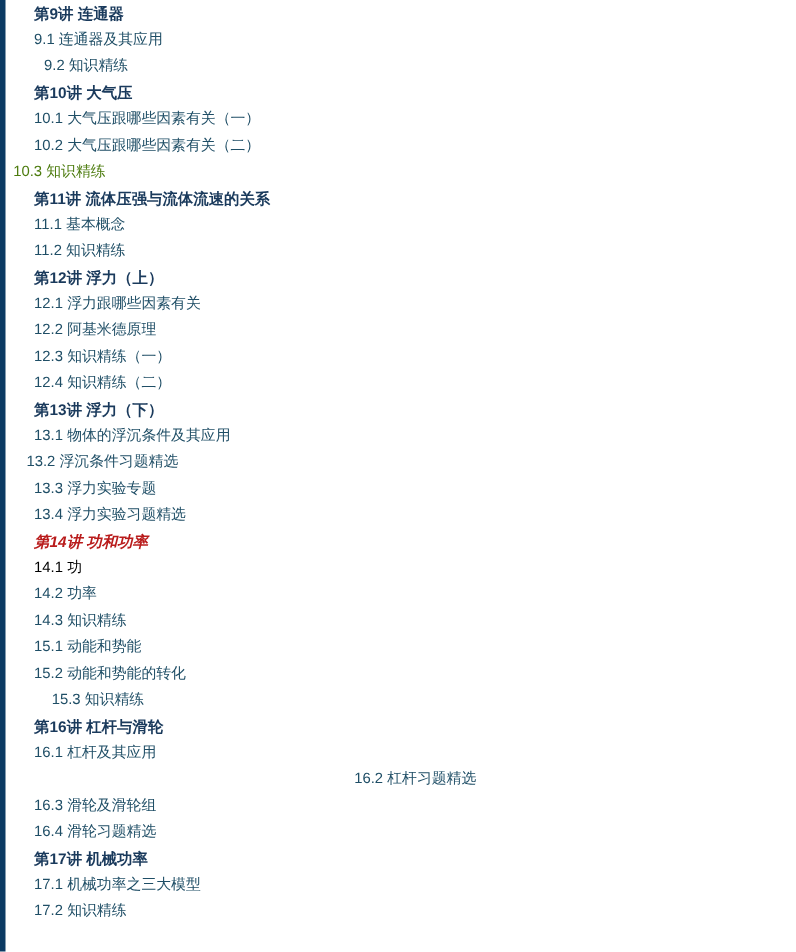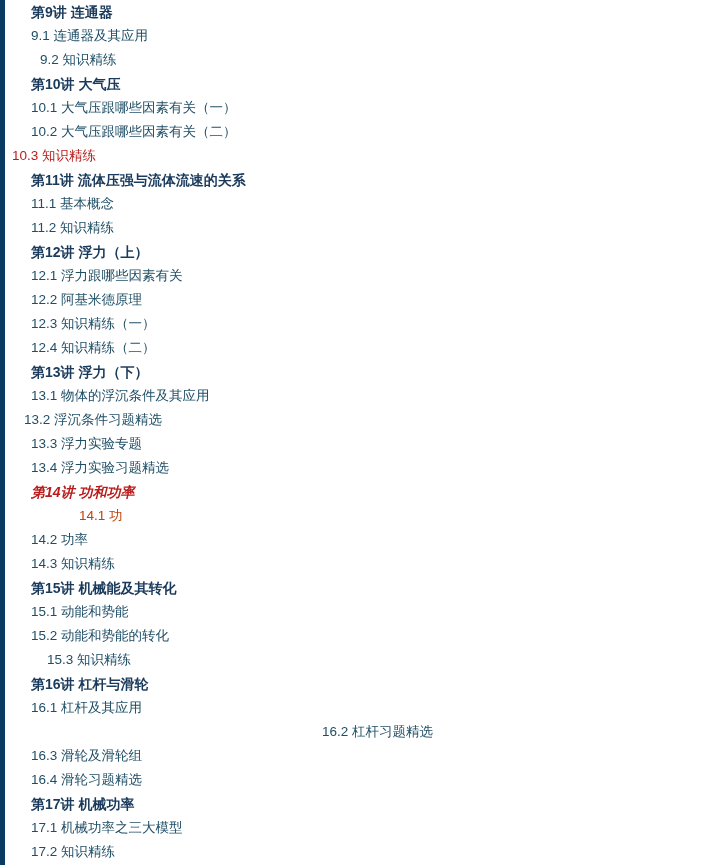--- a/index.html
+++ b/index.html
@@ -50,39 +50,38 @@
 
 <div id="toc">
   <div class="scrollbar" style="background: rgb(11, 58, 99);"></div>
   <div id="toc-list">
       <div class="row chapter" style="color: rgb(26, 58, 92);">第9讲 连通器</div>
       <div class="row lesson" style="color: rgb(31, 78, 102);">9.1 连通器及其应用</div>
       <div class="row lesson" style="color: rgb(31, 78, 102); padding-left: 40px;">9.2 知识精练</div>
       <div class="row chapter" style="color: rgb(26, 58, 92);">第10讲 大气压</div>
       <div class="row lesson" style="color: rgb(31, 78, 102);">10.1 大气压跟哪些因素有关（一）</div>
       <div class="row lesson" style="color: rgb(31, 78, 102);">10.2 大气压跟哪些因素有关（二）</div>
-      <div class="row lesson" style="color: #b91c1c; padding-left: 12px;">10.3 知识精练</div>
+      <div class="row lesson" style="color: #4d7c0f; padding-left: 12px;">10.3 知识精练</div>
       <div class="row chapter" style="color: rgb(26, 58, 92);">第11讲 流体压强与流体流速的关系</div>
       <div class="row lesson" style="color: rgb(31, 78, 102);">11.1 基本概念</div>
       <div class="row lesson" style="color: rgb(31, 78, 102);">11.2 知识精练</div>
       <div class="row chapter" style="color: rgb(26, 58, 92);">第12讲 浮力（上）</div>
       <div class="row lesson" style="color: rgb(31, 78, 102);">12.1 浮力跟哪些因素有关</div>
       <div class="row lesson" style="color: rgb(31, 78, 102);">12.2 阿基米德原理</div>
       <div class="row lesson" style="color: rgb(31, 78, 102);">12.3 知识精练（一）</div>
       <div class="row lesson" style="color: rgb(31, 78, 102);">12.4 知识精练（二）</div>
       <div class="row chapter" style="color: rgb(26, 58, 92);">第13讲 浮力（下）</div>
       <div class="row lesson" style="color: rgb(31, 78, 102);">13.1 物体的浮沉条件及其应用</div>
       <div class="row lesson" style="color: rgb(31, 78, 102); padding-left: 24px;">13.2 浮沉条件习题精选</div>
       <div class="row lesson" style="color: rgb(31, 78, 102);">13.3 浮力实验专题</div>
       <div class="row lesson" style="color: rgb(31, 78, 102);">13.4 浮力实验习题精选</div>
       <div class="row chapter" style="color: #b91c1c; font-style: italic;">第14讲 功和功率</div>
-      <div class="row lesson" style="color: #c2410c; margin-left: 48px;">14.1 功</div>
+      <div class="row lesson" style="color: #000000;">14.1 功</div>
       <div class="row lesson" style="color: rgb(31, 78, 102);">14.2 功率</div>
       <div class="row lesson" style="color: rgb(31, 78, 102);">14.3 知识精练</div>
-      <div class="row chapter" style="color: rgb(26, 58, 92);">第15讲 机械能及其转化</div>
       <div class="row lesson" style="color: rgb(31, 78, 102);">15.1 动能和势能</div>
       <div class="row lesson" style="color: rgb(31, 78, 102);">15.2 动能和势能的转化</div>
       <div class="row lesson" style="color: rgb(31, 78, 102); margin-left: 16px;">15.3 知识精练</div>
       <div class="row chapter" style="color: rgb(26, 58, 92);">第16讲 杠杆与滑轮</div>
       <div class="row lesson" style="color: rgb(31, 78, 102);">16.1 杠杆及其应用</div>
       <div class="row lesson" style="color: rgb(31, 78, 102); text-align: center;">16.2 杠杆习题精选</div>
       <div class="row lesson" style="color: rgb(31, 78, 102);">16.3 滑轮及滑轮组</div>
       <div class="row lesson" style="color: rgb(31, 78, 102);">16.4 滑轮习题精选</div>
       <div class="row chapter" style="color: rgb(26, 58, 92);">第17讲 机械功率</div>
       <div class="row lesson" style="color: rgb(31, 78, 102);">17.1 机械功率之三大模型</div>

